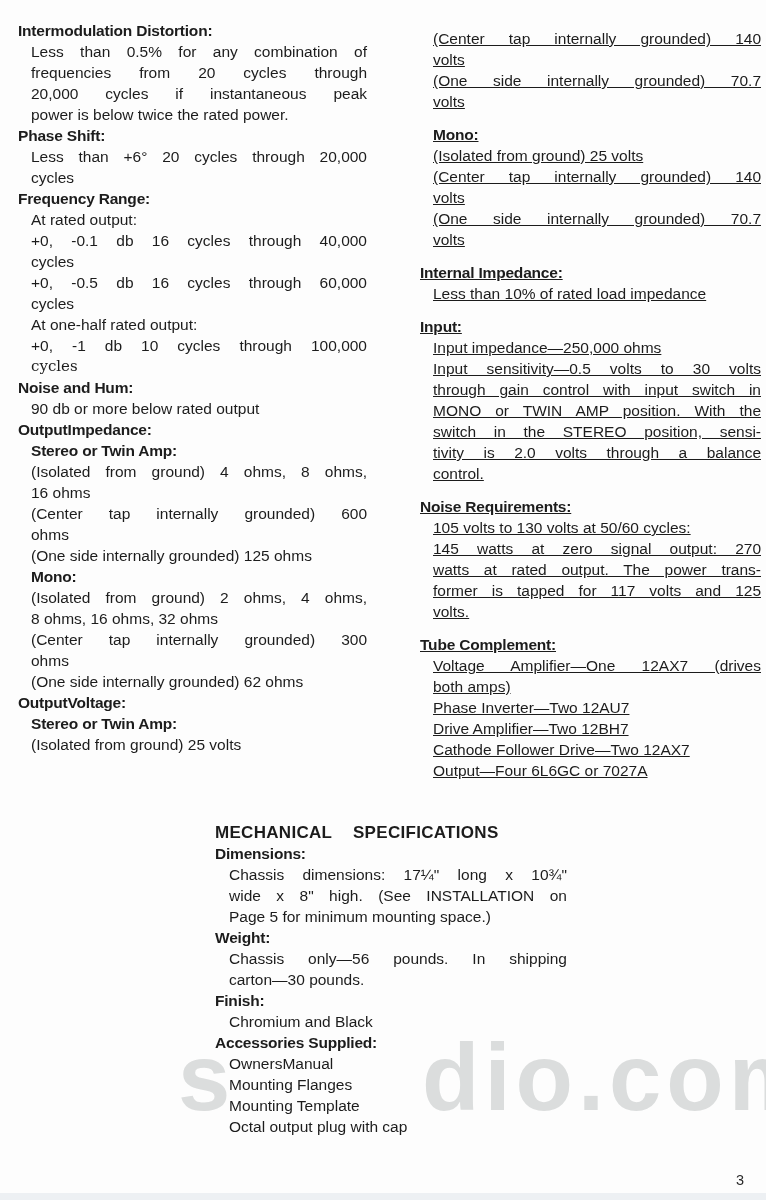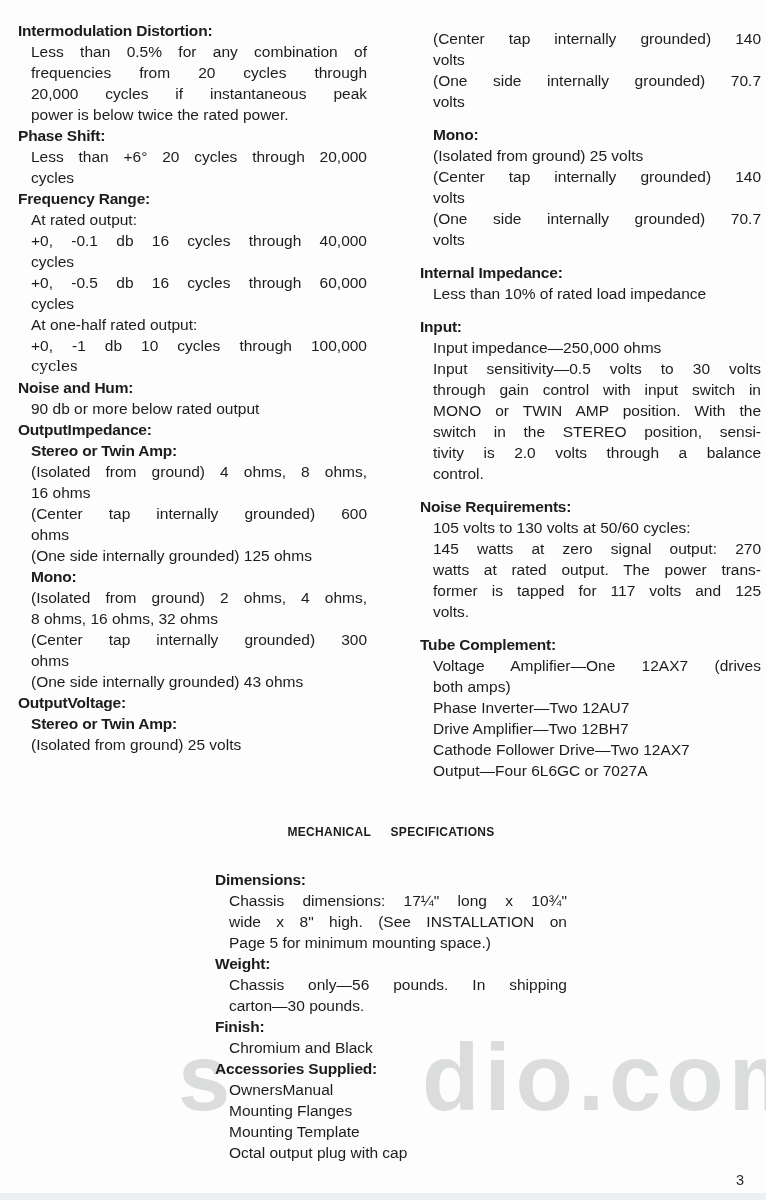--- a/index.html
+++ b/index.html
@@ -3,33 +3,33 @@
 <meta charset="utf-8">
 <style>
   html, body { margin:0; padding:0; }
   body {
     width:766px; height:1200px; position:relative; overflow:hidden;
     background:#fdfdfd; color:#1c1c1c;
     font-family:"Liberation Sans", sans-serif;
   }
   .col { position:absolute; font-size:15.5px; line-height:21px; z-index:2; }
   #col-left  { left:18px;  top:20px;  width:349px; }
-  #col-right { left:420px; top:28px;  width:341px; }
+  #col-right { left:420px; top:28px;  width:341px;text-decoration:underline; }
   #col-right .sec + .sec { margin-top:12px; }
   .h   { font-weight:700; letter-spacing:-0.2px; }
   .ln  { padding-left:13px; }
   .ln.j { text-align:justify; text-align-last:justify; }
   .ln.sub { font-weight:700; letter-spacing:-0.2px; }
   .ln.serif { font-family:"DejaVu Serif", serif; font-size:15px; }
 
   #mech { left:215px; top:822px; width:352px; }
   #mech .ln { padding-left:14px; }
   .mech-title {
-    font-weight:700; font-size:12px; letter-spacing:0.3px;
-    word-spacing:16px; text-align:center; margin-bottom:26px;
+    font-weight:700; font-size:17px; letter-spacing:0.3px;
+    word-spacing:16px; 
   }
 
   .watermark {
     position:absolute; top:1034px; left:150px; width:600px; height:90px;
     z-index:1; color:#dbdddd; font-weight:700; font-size:94px;
     letter-spacing:5px; filter:blur(0.7px); pointer-events:none;
   }
   .wm-part { position:absolute; top:-10px; }
   .wm-left  { left:28px; }
   .wm-right { left:272px; }
@@ -85,21 +85,21 @@
       <div class="ln j">(Isolated from ground) 4 ohms, 8 ohms,</div>
       <div class="ln">16 ohms</div>
       <div class="ln j">(Center tap internally grounded) 600</div>
       <div class="ln">ohms</div>
       <div class="ln">(One side internally grounded) 125 ohms</div>
       <div class="ln sub">Mono:</div>
       <div class="ln j">(Isolated from ground) 2 ohms, 4 ohms,</div>
       <div class="ln">8 ohms, 16 ohms, 32 ohms</div>
       <div class="ln j">(Center tap internally grounded) 300</div>
       <div class="ln">ohms</div>
-      <div class="ln">(One side internally grounded) 43 ohms</div>
+      <div class="ln">(One side internally grounded) 62 ohms</div>
     </div>
     <div class="sec">
       <div class="h">OutputVoltage:</div>
       <div class="ln sub">Stereo or Twin Amp:</div>
       <div class="ln">(Isolated from ground) 25 volts</div>
     </div>
   </div>
 <div id="col-right" class="col">
     <div class="sec">
       <div class="ln j">(Center tap internally grounded) 140</div>

